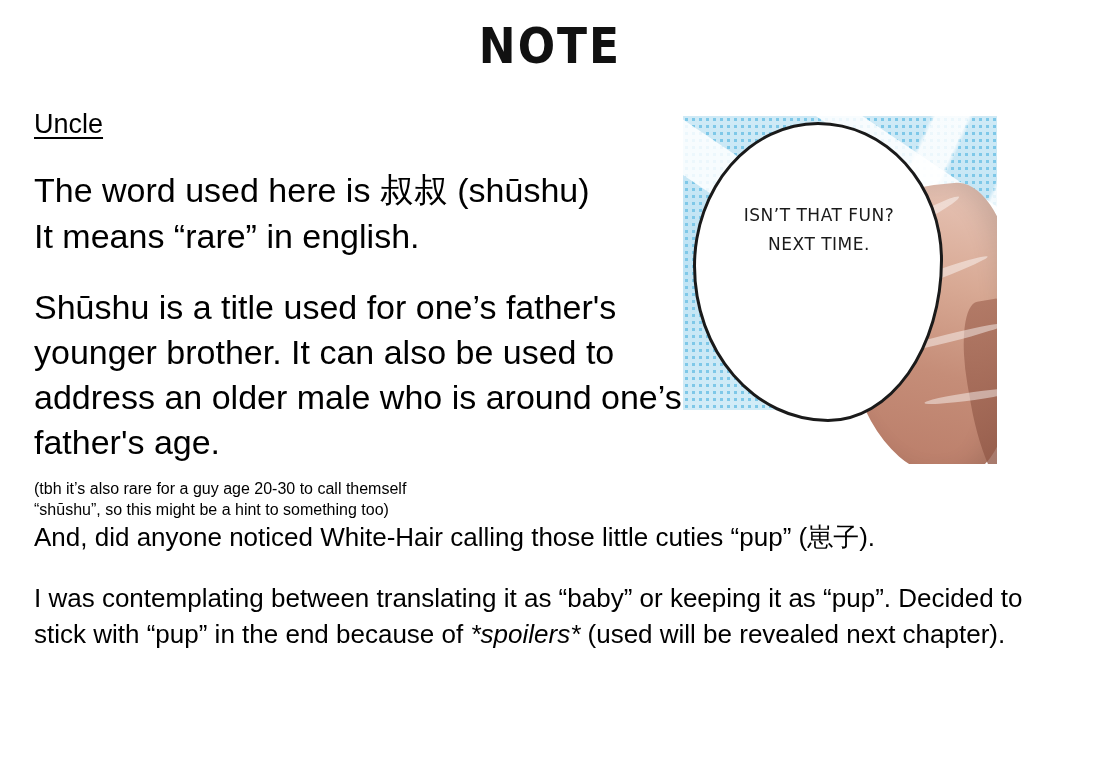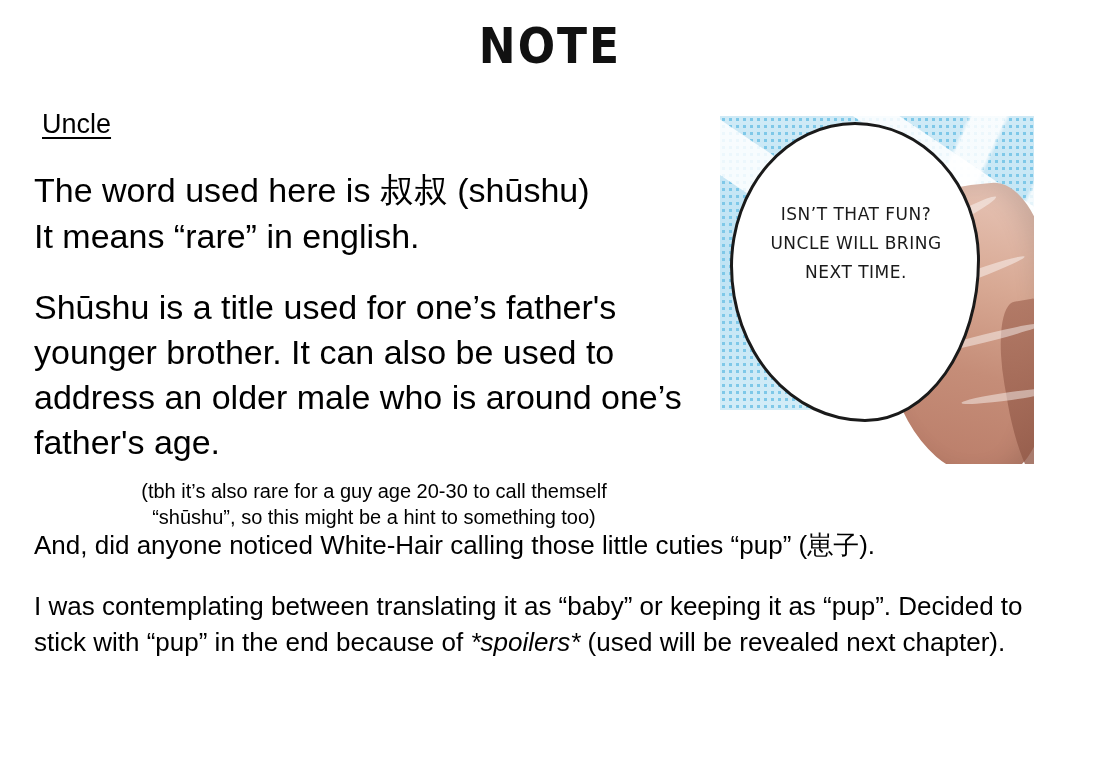--- a/index.html
+++ b/index.html
@@ -36,62 +36,60 @@
     position: absolute;
     left: 34px;
     top: 108px;
     width: 680px;
   }
 
   .heading-uncle {
     font-size: 27px;
     text-decoration: underline;
     text-underline-offset: 4px;
-    margin: 0 0 28px 8px;
+    margin: 0 0 28px 0;
     line-height: 1.2;
   }
 
   .para {
     font-size: 34px;
     line-height: 1.33;
     margin: 0 0 26px 0;
   }
   .para.tight {
     margin-bottom: 12px;
   }
   .para-small {
-    font-size: 20px;
+    font-size: 16px;
     line-height: 1.32;
     margin: 6px 0 0 0;
-    text-align: center;
   }
 
   
   .lower-block {
     position: absolute;
     left: 34px;
     top: 520px;
     width: 1040px;
-    margin-top: 8px;
   }
   .lower-block .para {
     font-size: 26px;
     line-height: 1.36;
   }
   .lower-block .para:last-child {
     margin-bottom: 0;
   }
   .italic {
     font-style: italic;
   }
 
   
   .comic-panel {
     position: absolute;
-    left: 720px;
+    left: 683px;
     top: 116px;
     width: 314px;
     height: 348px;
     overflow: hidden;
     background: #fef9c3;
     border: 0;
   }
   .panel-bg {
     position: absolute;
     inset: 0;
@@ -212,21 +210,20 @@
     <div class="hair-dark"></div>
     <div class="hair-strand s1"></div>
     <div class="hair-strand s2"></div>
     <div class="hair-strand s3"></div>
     <div class="hair-strand s4"></div>
   </div>
 
   <div class="balloon"></div>
   <div class="balloon-text">
     <div>ISN’T THAT FUN?</div>
-    <div>UNCLE WILL BRING</div>
     <div>NEXT TIME.</div>
   </div>
 </div>
 
 <div class="lower-block">
   <div class="para">
     <div>And, did anyone noticed White-Hair calling those little cuties “pup” (崽子).</div>
   </div>
   <div class="para">
     <span>I was contemplating between translating it as “baby” or keeping it as “pup”. Decided to stick with “pup” in the end because of </span><span class="italic">*spoilers*</span><span> (used will be revealed next chapter).</span>

